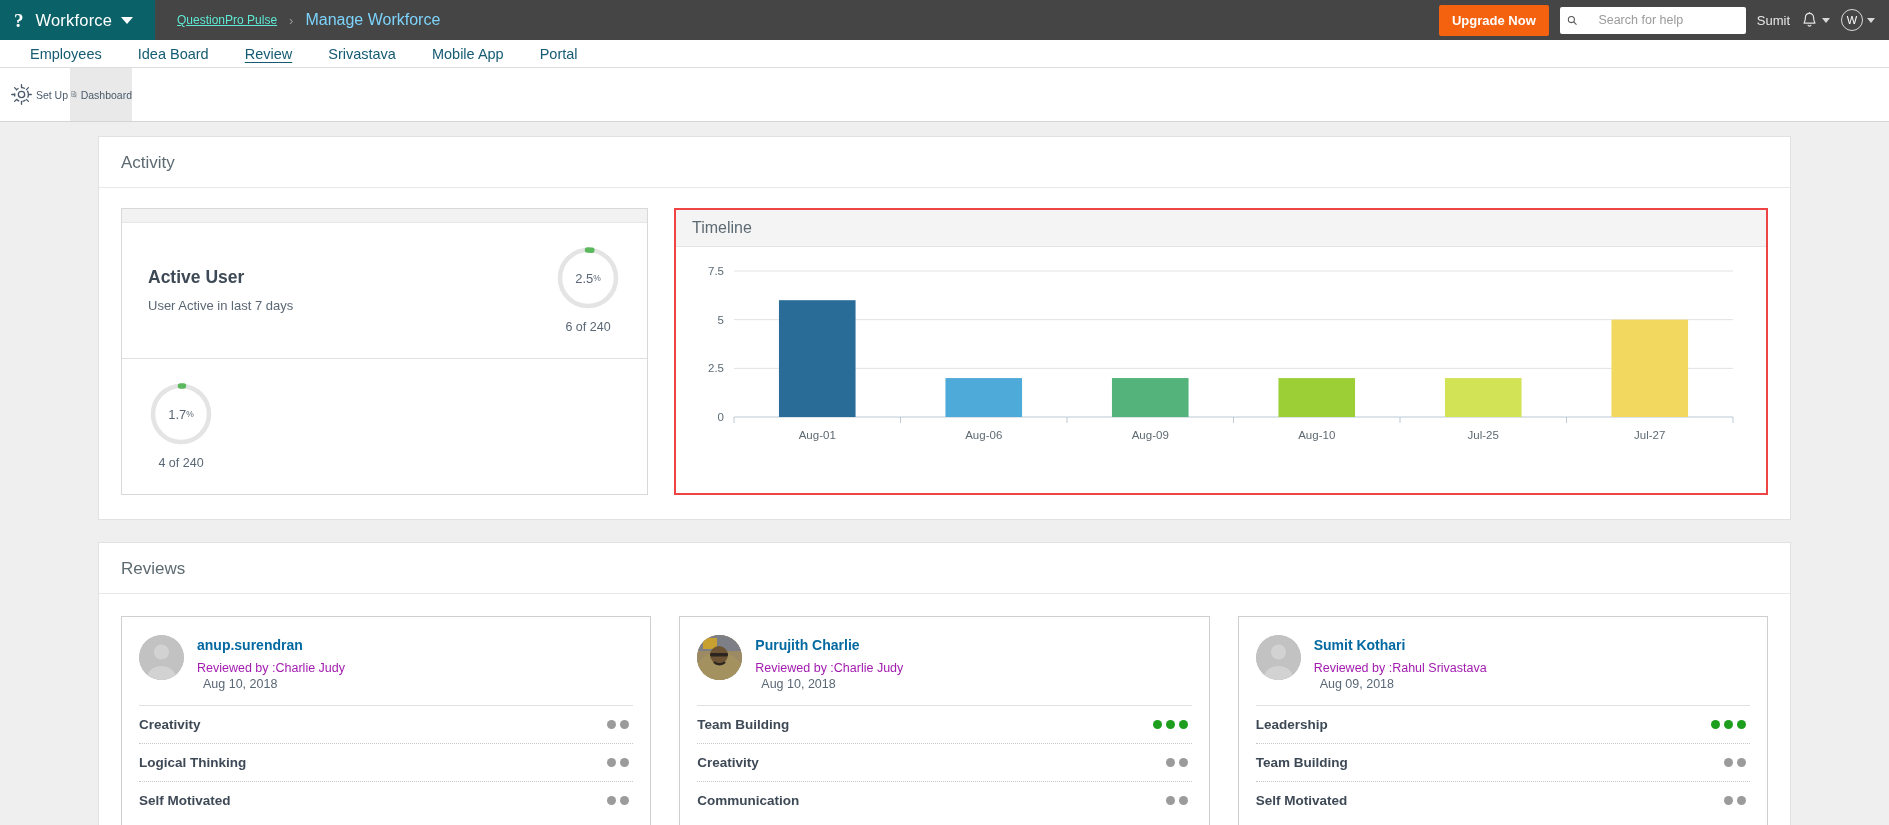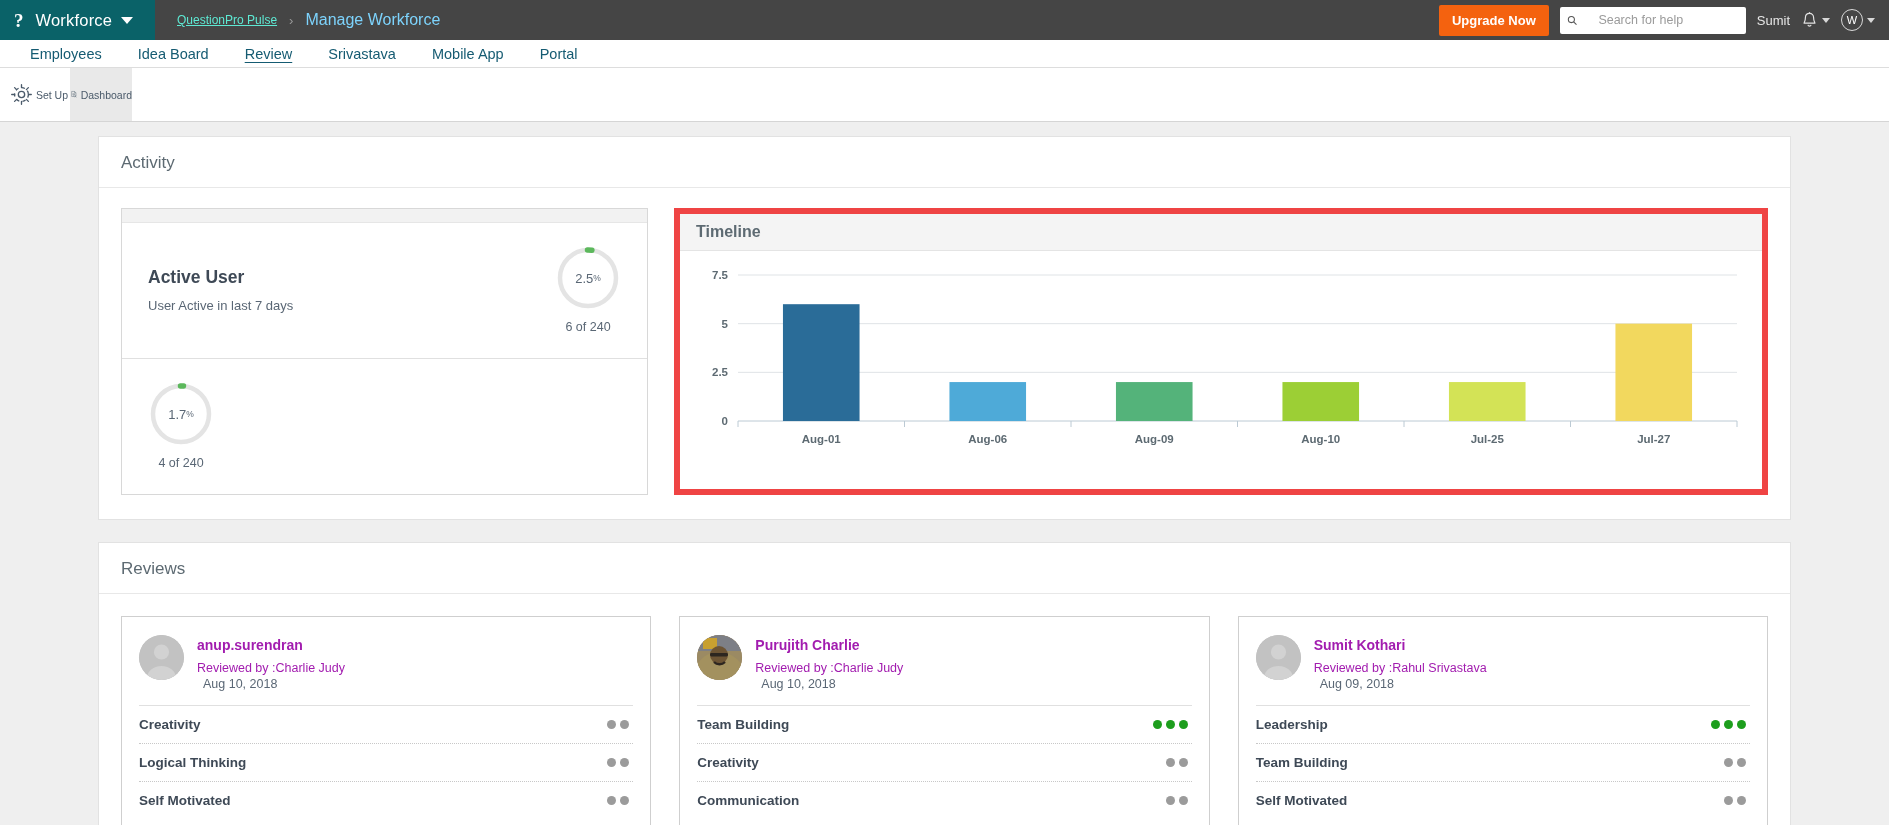--- a/index.html
+++ b/index.html
@@ -218,25 +218,24 @@
     justify-content: center;
     font-size: 13px;
     color: #5a6775;
   }
   .gauge-pct sup { font-size: 8.5px; vertical-align: super; }
   .gauge-caption { font-size: 12.5px; color: #5a6775; }
 
   
   .chart-card {
     flex: 1 1 auto;
-    border: 6px solid #ef4444;
+    border: 2px solid #ef4444;
     background: #fff;
     display: flex;
     flex-direction: column;
-    font-weight: bold;
   }
   .chart-head {
     background: #f4f4f4;
     border-bottom: 1px solid #e4e4e4;
     padding: 9px 16px;
   }
   .chart-head-title { font-size: 16px; color: #5d6a72; }
   .chart-area {
     flex: 1 1 auto;
     padding: 14px 14px 10px 10px;
@@ -256,21 +255,21 @@
     width: 45px; height: 45px;
     border-radius: 50%;
     flex: 0 0 45px;
     overflow: hidden;
     background: #bdbdbd;
     position: relative;
   }
   .avatar-img.photo { background: #8a7355; }
   .avatar-silhouette { position: absolute; inset: 0; }
   .review-meta { padding-top: 2px; }
-  .reviewer-name { font-size: 14px; font-weight: bold; color: #a21caf; margin-bottom: 6px; }
+  .reviewer-name { font-size: 14px; font-weight: bold; color: #0369a1; margin-bottom: 6px; }
   .reviewed-by { font-size: 12.5px; color: #a21caf; line-height: 1.45; }
   .review-date { font-size: 12.5px; color: #5a6775; padding-left: 6px; }
   .skill-row {
     display: flex;
     align-items: center;
     justify-content: space-between;
     padding: 11px 2px 11px 0;
     border-top: 1px solid #e0e0e0;
   }
   .skill-row.dotted { border-top: 1px dotted #c8c8c8; }

